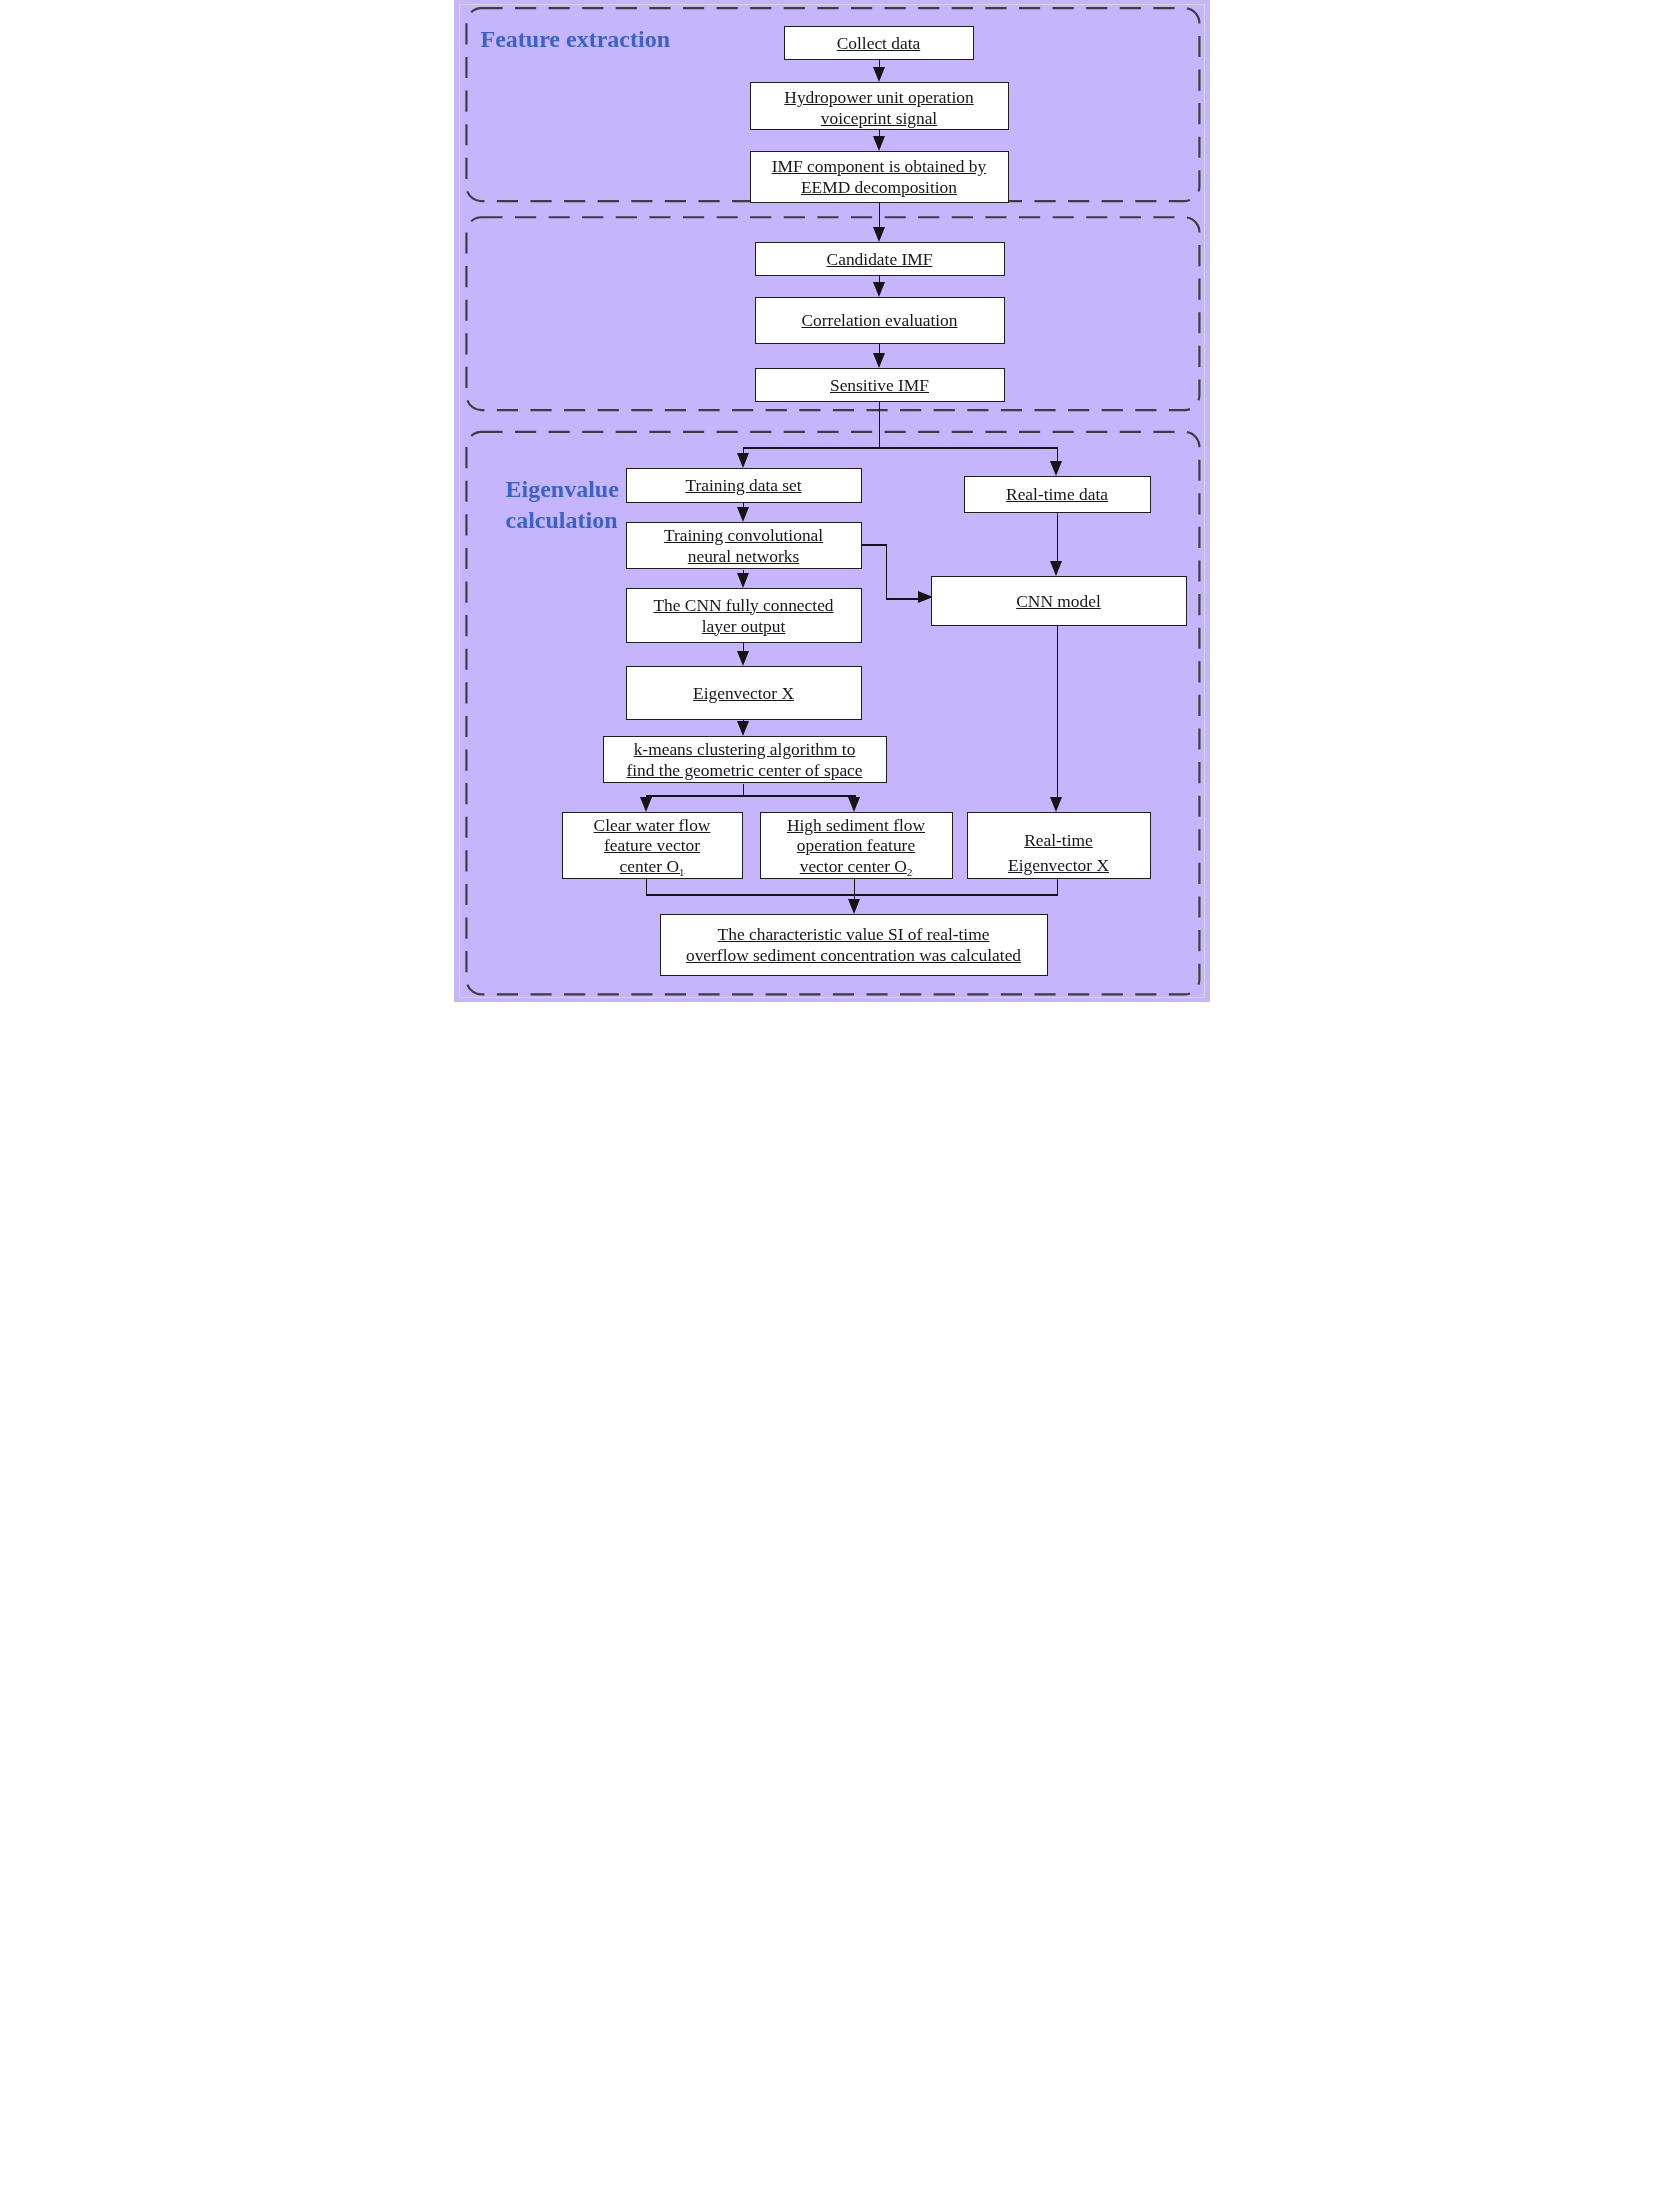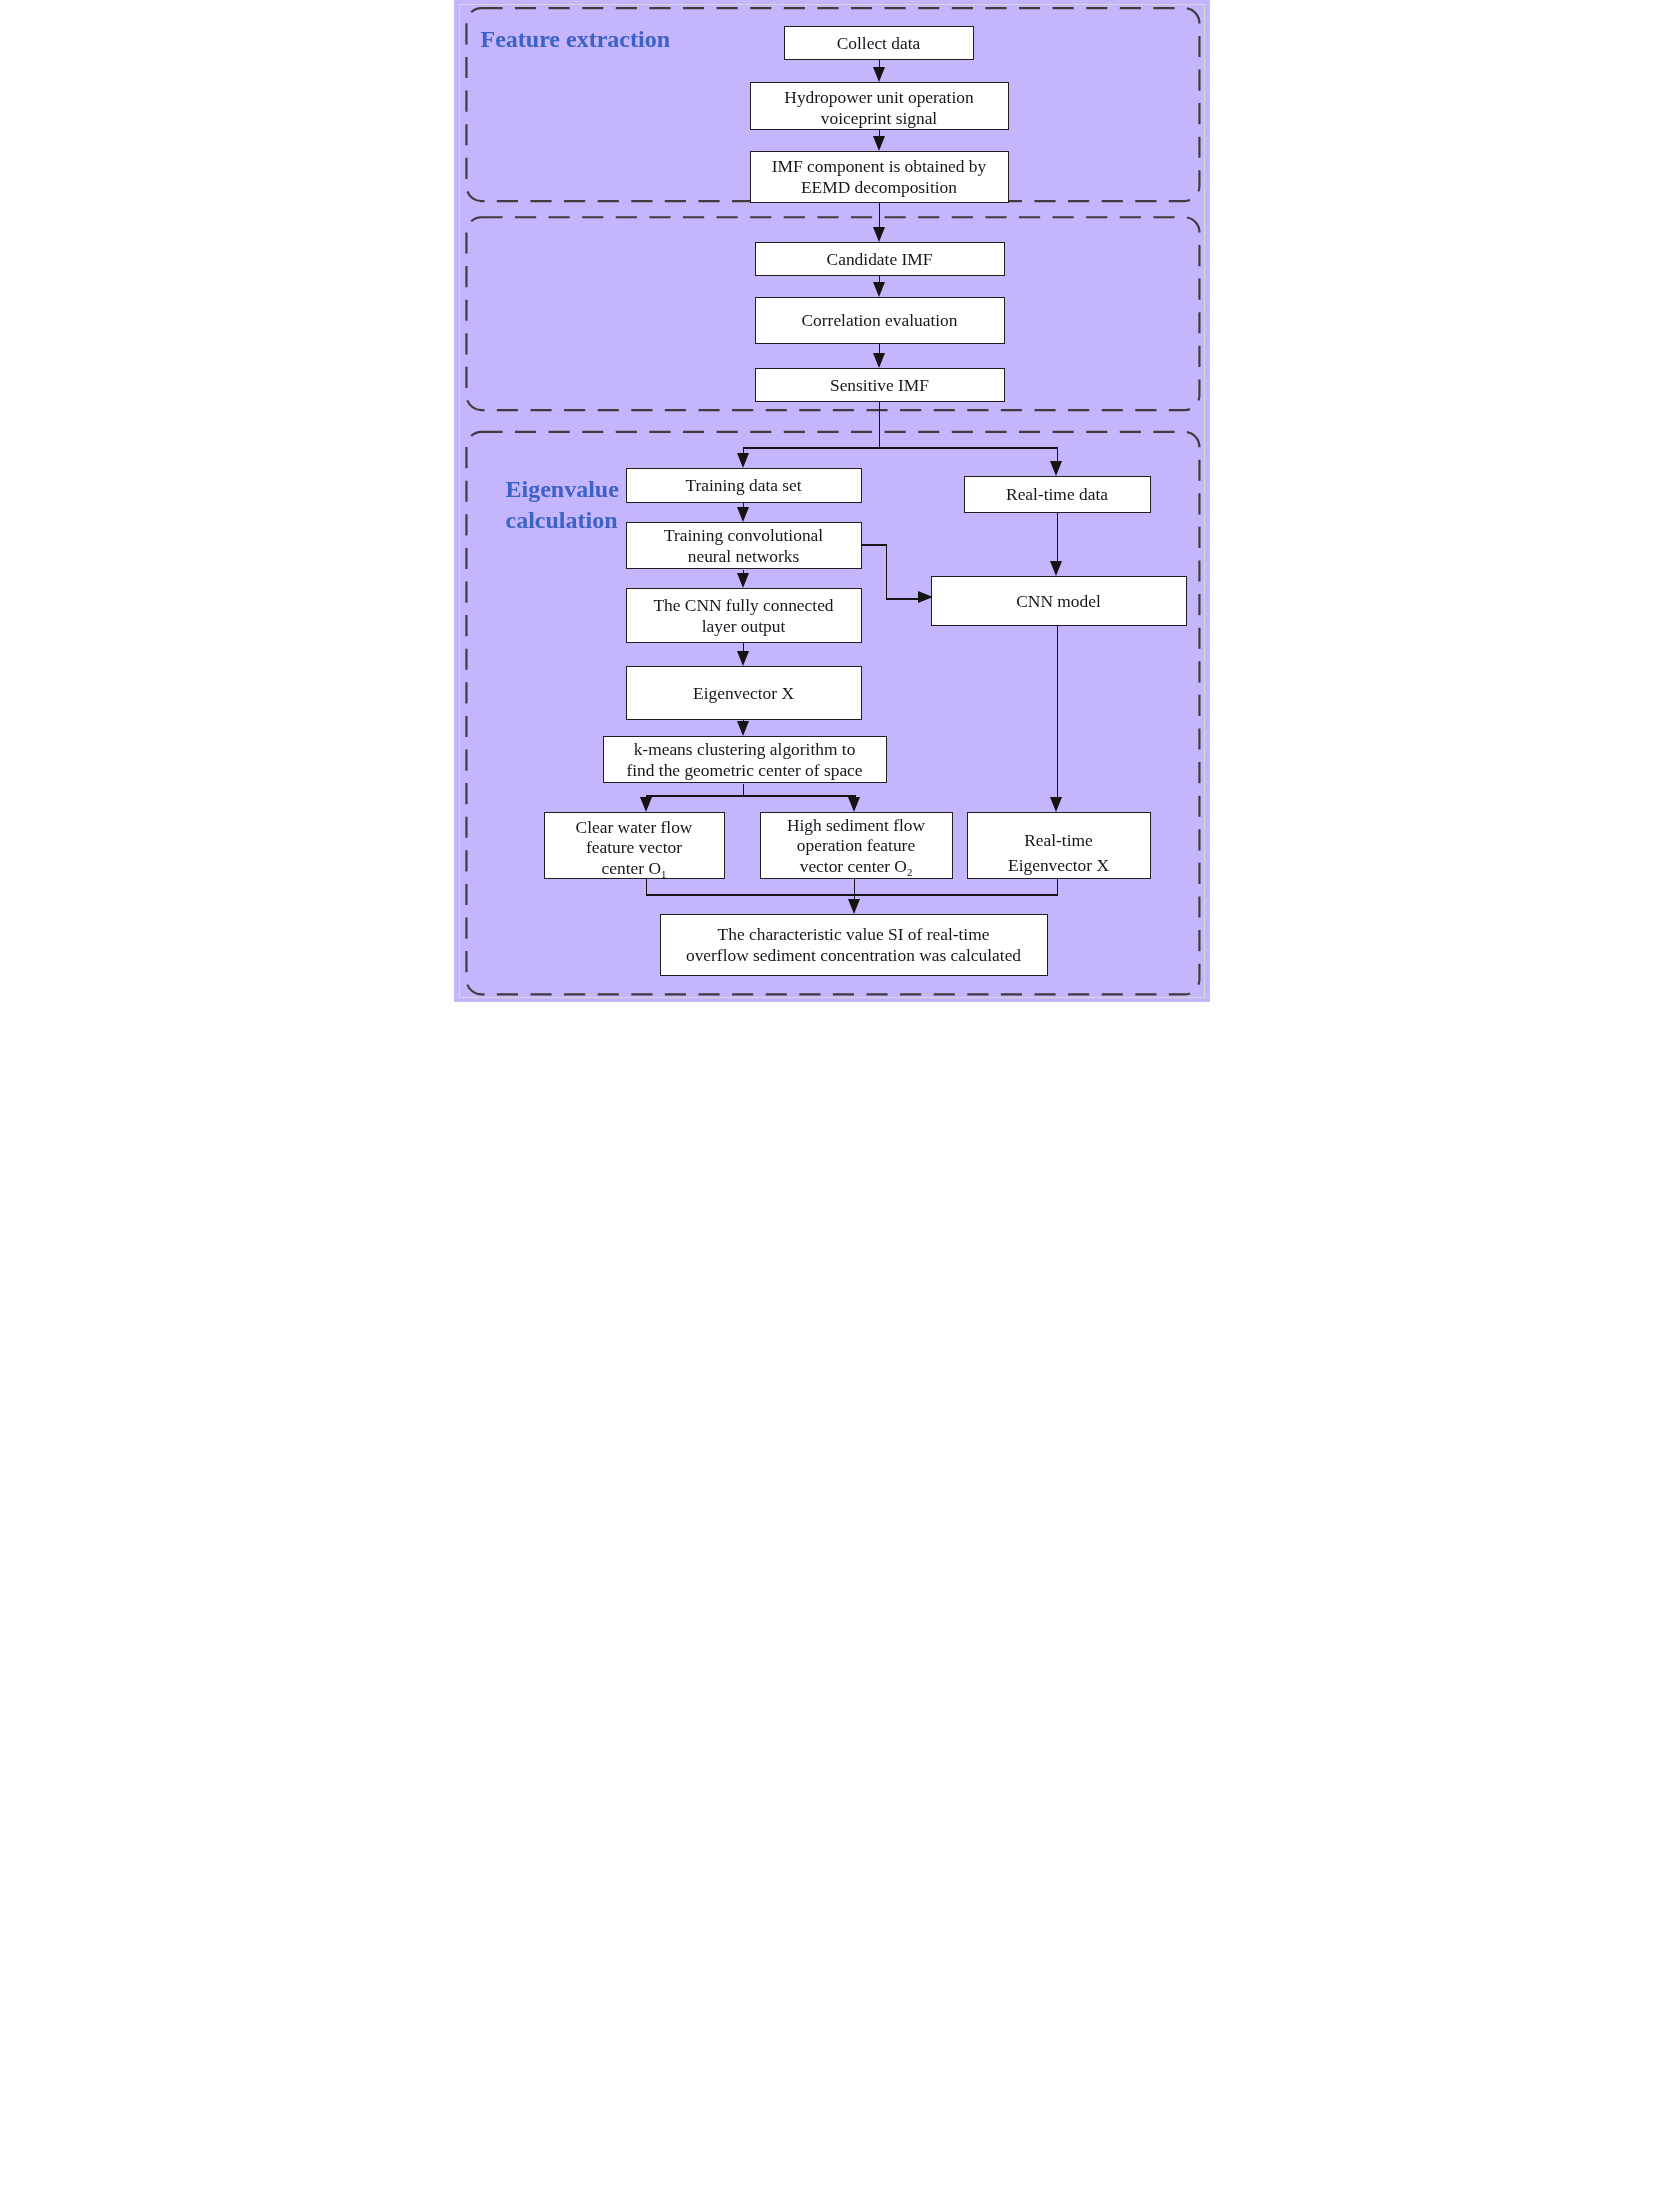--- a/index.html
+++ b/index.html
@@ -11,21 +11,21 @@
   }
   .frame{position:absolute;left:5px;top:3.7px;right:5px;bottom:3.7px;border:1.2px solid #d7d7d7;z-index:0;}
   .svglayer{position:absolute;left:0;top:0;z-index:0;}
   .sec-title{
     position:absolute;z-index:2;font-weight:bold;font-size:24px;line-height:31px;
     color:#3c62c6;letter-spacing:0px;white-space:nowrap;
   }
   .bx{
     position:absolute;z-index:2;background:#ffffff;border:1.9px solid #1f1f1f;
     display:flex;flex-direction:column;align-items:center;justify-content:center;
-    text-align:center;font-size:17.4px;line-height:21px;box-sizing:border-box;
+    text-align:center;font-size:17.4px;line-height:21px;box-sizing:border-box;text-decoration:underline;
   }
   .bx .line{display:block;white-space:nowrap;}
   .bx sub{font-size:0.62em;line-height:0;}
   .ln{position:absolute;background:#141414;z-index:1;}
   .ah-down{position:absolute;z-index:1;width:0;height:0;
     border-left:6.8px solid transparent;border-right:6.8px solid transparent;
     border-top:15px solid #141414;}
   .ah-right{position:absolute;z-index:1;width:0;height:0;
     border-top:6.8px solid transparent;border-bottom:6.8px solid transparent;
     border-left:15px solid #141414;}
@@ -93,21 +93,21 @@
 
   <div class="bx" style="left:172px;top:666px;width:236px;height:54px;">
     <span class="line">Eigenvector X</span>
   </div>
 
   <div class="bx" style="left:149px;top:736px;width:284px;height:47px;">
     <span class="line">k-means clustering algorithm to</span>
     <span class="line">find the geometric center of space</span>
   </div>
 
-  <div class="bx" style="left:90px;top:812px;width:181px;height:67px;line-height:20.5px;justify-content:flex-end;">
+  <div class="bx" style="left:108px;top:812px;width:181px;height:67px;line-height:20.5px;">
     <span class="line">Clear water flow</span>
     <span class="line">feature vector</span>
     <span class="line">
       <span>center O</span><sub>1</sub>
     </span>
   </div>
 
   <div class="bx" style="left:306px;top:812px;width:193px;height:67px;line-height:20.5px;">
     <span class="line">High sediment flow</span>
     <span class="line">operation feature</span>

